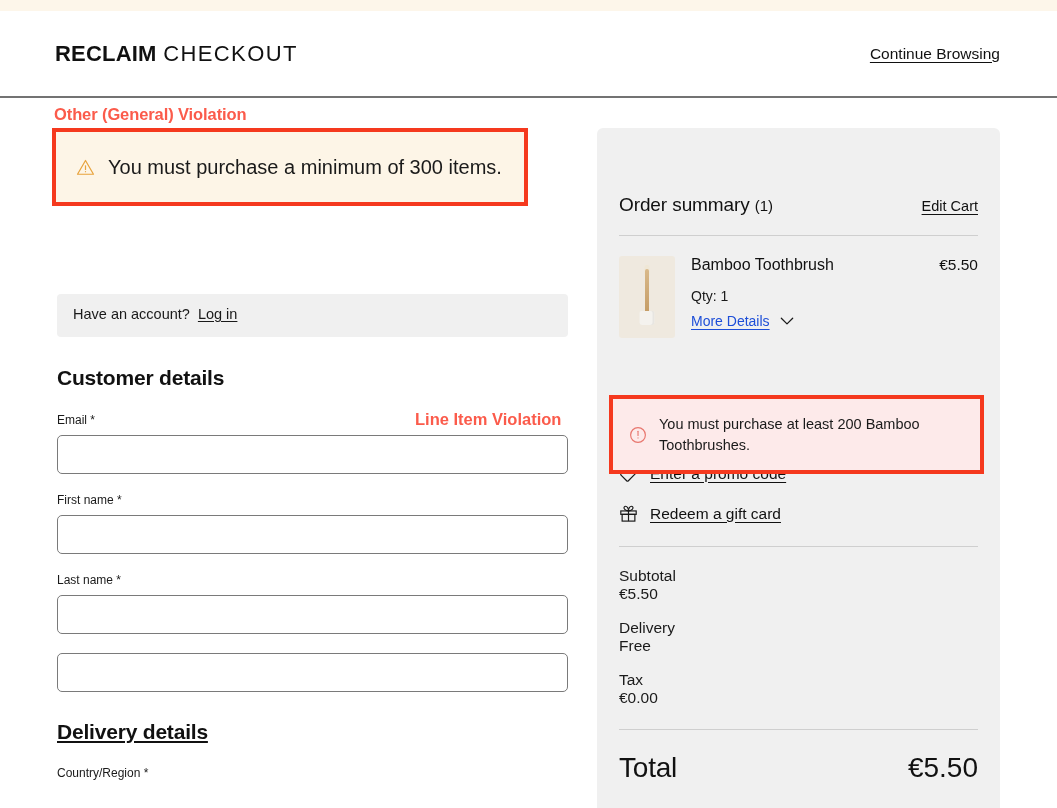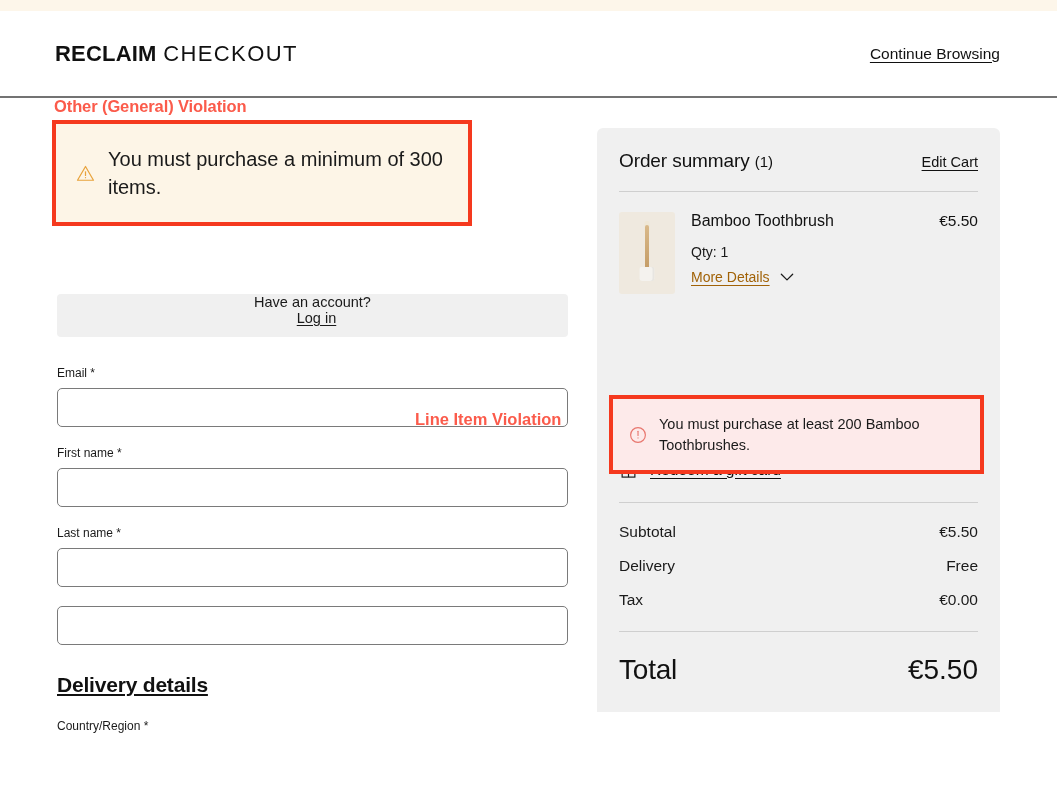--- a/index.html
+++ b/index.html
@@ -74,22 +74,22 @@
     letter-spacing: -0.1px;
   }
   .annot-box {
     border: 4px solid #f5391e;
   }
 
   
   .general-violation-wrap {
     position: absolute;
     left: 52px;
-    top: 22px;
-    width: 420px;
+    top: 30px;
+    width: 476px;
   }
   .general-violation-wrap .annot-label { left: 2px; top: -23px; }
 
   .alert-warning {
     background: #fdf5e7;
     padding: 21px 20px;
     display: flex;
     align-items: center;
     gap: 13px;
     min-height: 62px;
@@ -105,25 +105,23 @@
   
   .account-box {
     position: absolute;
     left: 57px;
     top: 196px;
     width: 511px;
     height: 43px;
     background: #f0f0f0;
     border-radius: 4px;
     display: flex;
-    align-items: center;
-    padding: 0 16px;
+    padding: 12px 16px;
     font-size: 14.5px;
     color: #1a1a1a;
-    flex-direction: column;
   }
   .account-box .login-link {
     text-decoration: underline;
     text-underline-offset: 2px;
     color: #1a1a1a;
     cursor: pointer;
     margin-left: 8px;
   }
 
   
@@ -183,20 +181,21 @@
     background: #f0f0f0;
     border-radius: 6px 6px 0 0;
     padding: 22px 22px 26px 22px;
   }
   .summary-head {
     display: flex;
     align-items: baseline;
     justify-content: space-between;
     padding-bottom: 19px;
     border-bottom: 1px solid #cfcfcf;
+    margin-top: 44px;
   }
   .summary-title {
     font-size: 19px;
     color: #111;
     letter-spacing: -0.1px;
   }
   .summary-count { font-size: 15px; }
   .edit-cart {
     font-size: 14.5px;
     color: #111;
@@ -253,21 +252,21 @@
     gap: 10px;
   }
   .line-name { font-size: 16px; color: #111; }
   .line-price { font-size: 15.5px; color: #111; white-space: nowrap; }
   .line-qty { font-size: 14px; color: #1a1a1a; margin-top: 14px; }
   .more-details {
     display: inline-flex;
     align-items: center;
     gap: 10px;
     font-size: 14px;
-    color: #a16207;
+    color: #1d4ed8;
     margin-top: 9px;
     cursor: pointer;
   }
   .more-details .md-text {
     text-decoration: underline;
     text-underline-offset: 3px;
   }
 
   
   .line-violation-wrap {
@@ -312,20 +311,21 @@
   }
   .promo-block { padding: 21px 0 23px 0; }
 
   .totals { padding-top: 20px; }
   .total-row {
     display: flex;
     justify-content: space-between;
     align-items: baseline;
     font-size: 15.5px;
     color: #1a1a1a;
+    flex-direction: column;
   }
   .total-row + .total-row { margin-top: 16px; }
   .totals-divider { height: 1px; background: #cfcfcf; margin: 22px 0 0 0; }
   .grand-row {
     display: flex;
     justify-content: space-between;
     align-items: flex-start;
     margin-top: 22px;
     font-size: 28px;
     color: #111;
@@ -363,20 +363,21 @@
     </div>
 
     <div class="account-box">
       <span>Have an account?</span>
       <a class="login-link">Log in</a>
     </div>
 
     <div class="line-item-annot-label">Line Item Violation</div>
 
     <div class="form-area">
+      <h2 class="section-title">Customer details</h2>
 
       <div class="field">
         <label class="field-label">Email *</label>
         <input class="field-input" type="text" value="" style="">
       </div>
 
       <div class="field">
         <label class="field-label">First name *</label>
         <input class="field-input" type="text" value="" style="">
       </div>

